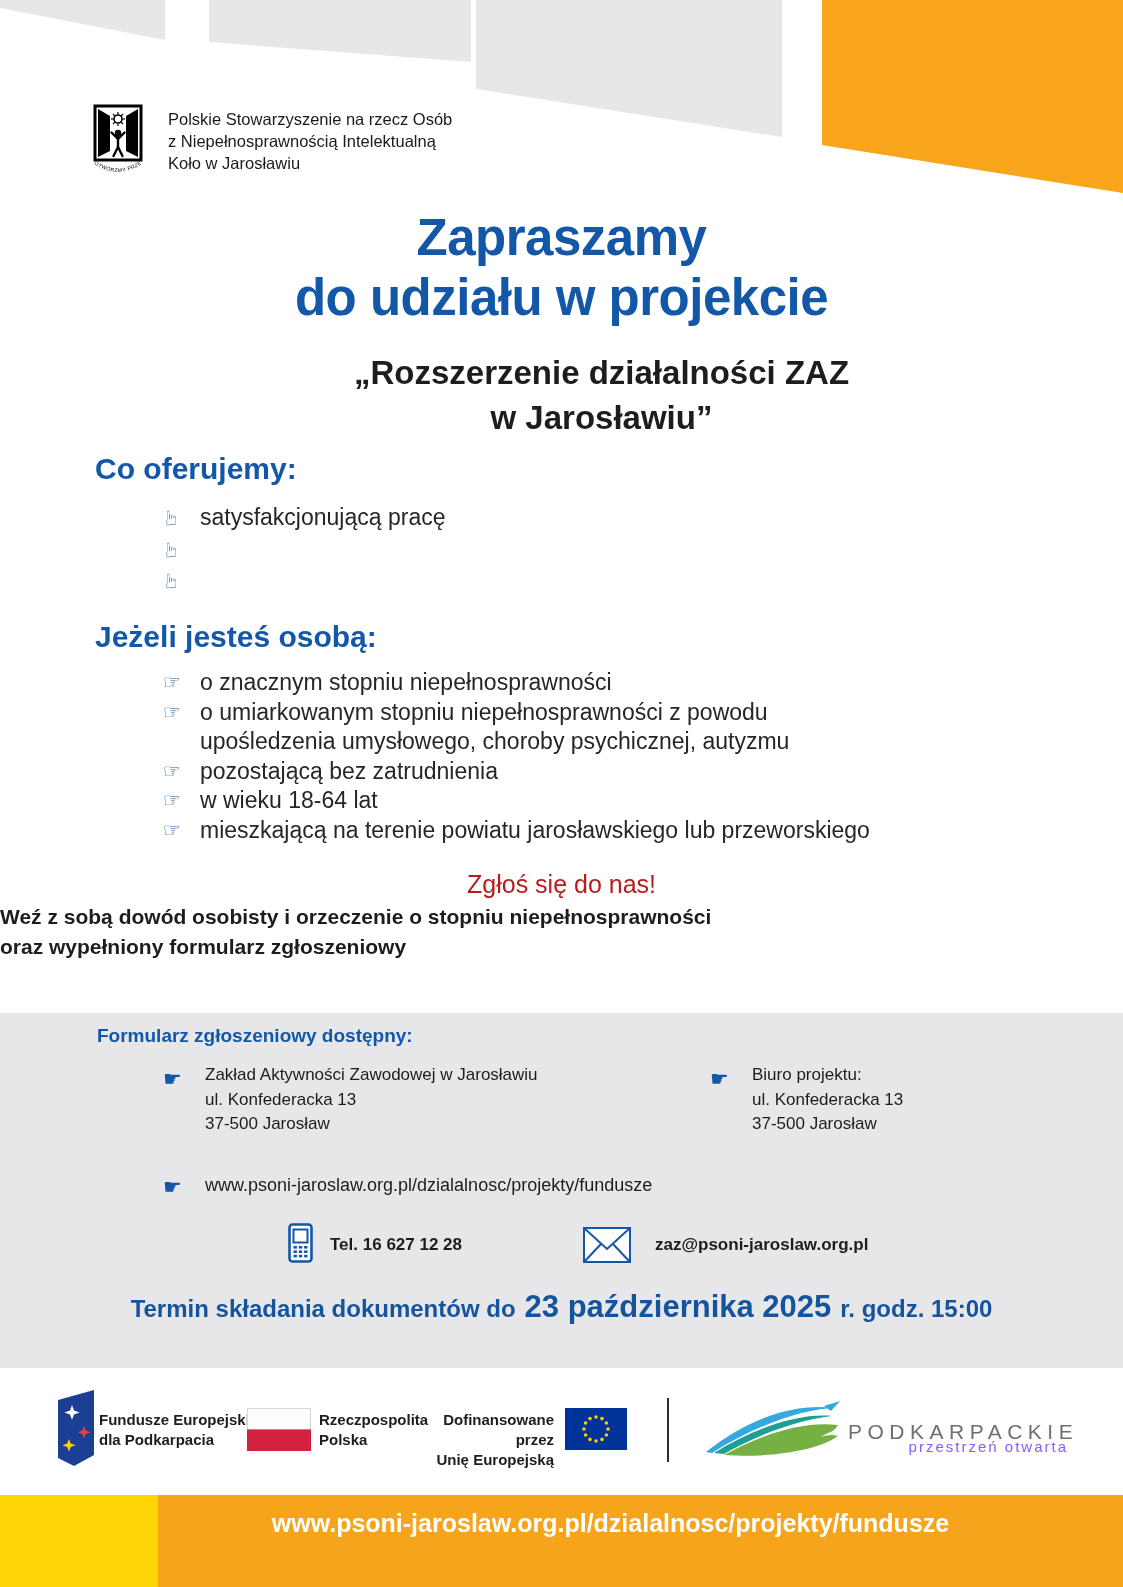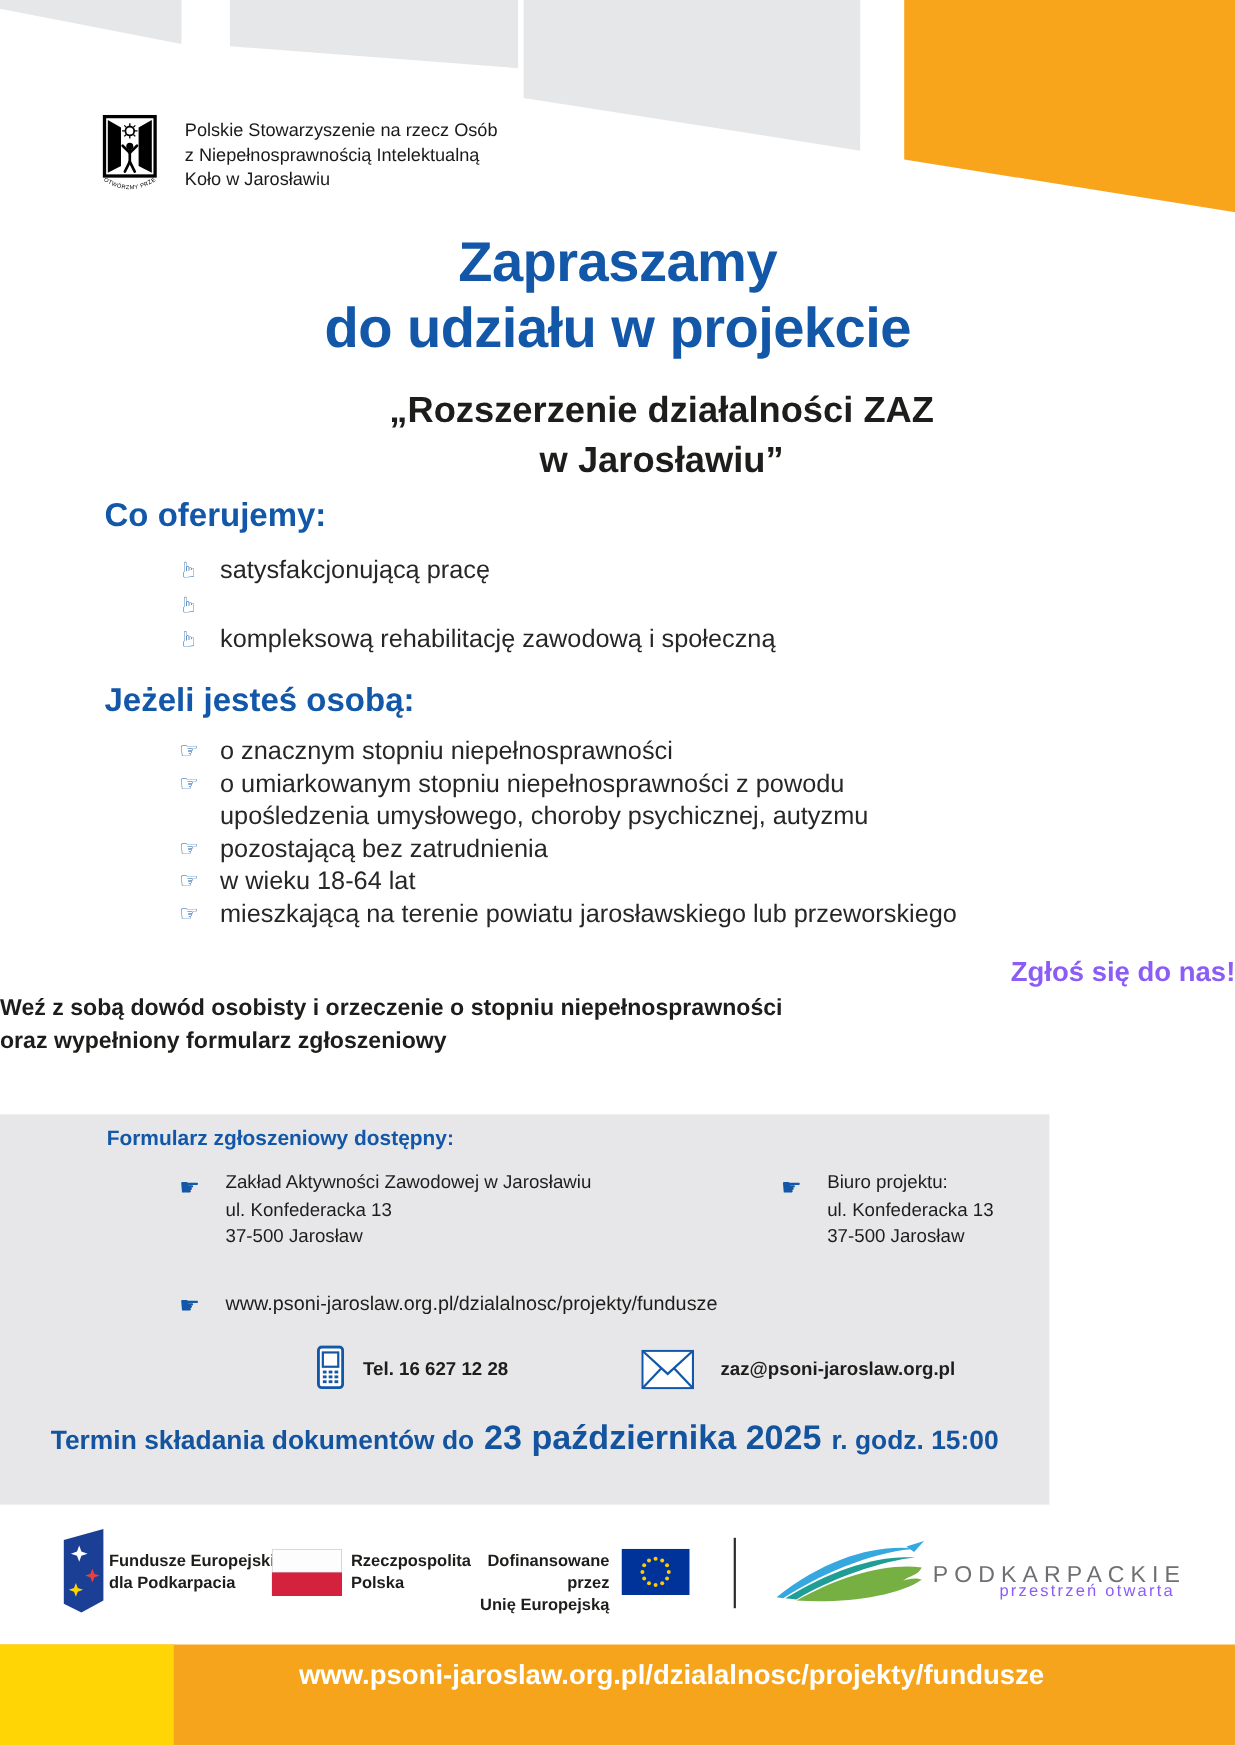--- a/index.html
+++ b/index.html
@@ -29,27 +29,27 @@
   .l-criteria{top:668px;}
   .plist li{display:flex;align-items:flex-start;font-size:23px;line-height:29.5px;color:#262626;}
   .l-offers li{margin-bottom:2px;}
   .bullet{flex:0 0 28px;text-align:center;color:#1358a8;font-size:20px;line-height:29.5px;
           font-family:"DejaVu Sans",sans-serif;}
   .thumb{display:inline-block;transform:rotate(-90deg);}
   .btxt{margin-left:14px;}
   .wrap-narrow{max-width:668px;}
 
   
-  .cta-heading{position:absolute;top:870px;left:0;width:100%;text-align:right;
-               font-size:25px;font-weight:700;color:#8b5cf6;}
+  .cta-heading{position:absolute;top:870px;left:0;width:100%;text-align:center;
+               font-size:25px;font-weight:400;color:#b91c1c;}
   .cta-lines{position:absolute;top:902px;left:0;width:100%;
              font-size:21px;line-height:29.5px;font-weight:700;color:#1d1d1b;}
 
   
-  .band{position:absolute;left:0;top:1013px;width:954px;height:355px;background:#e7e7e9;}
+  .band{position:absolute;left:0;top:1013px;width:1123px;height:355px;background:#e7e7e9;}
   .band-heading{position:absolute;left:97px;top:12px;font-size:19px;font-weight:700;color:#1358a8;}
   .hand{position:absolute;color:#1358a8;font-size:21px;line-height:24px;
         font-family:"DejaVu Sans",sans-serif;}
   .loc{position:absolute;font-size:17px;line-height:24.5px;color:#1d1d1b;}
   .loc1-hand{left:163px;top:54px;} .loc1{left:205px;top:50px;}
   .loc2-hand{left:710px;top:54px;} .loc2{left:752px;top:50px;}
   .web-hand{left:163px;top:162px;} .web{left:205px;top:160px;font-size:18px;}
   .contact-label{position:absolute;font-size:17px;font-weight:700;color:#1d1d1b;}
   .tel-icon{position:absolute;left:288px;top:210px;}
   .tel{left:330px;top:222px;}
@@ -143,21 +143,20 @@
   <ul class="plist l-offers">
     <li>
       <span class="bullet"><span class="thumb">☞</span></span>
       <span class="btxt">satysfakcjonującą pracę</span>
     </li>
     <li>
       <span class="bullet"><span class="thumb">☞</span></span>
     </li>
     <li>
       <span class="bullet"><span class="thumb">☞</span></span>
-      <span class="btxt">kompleksową rehabilitację zawodową i społeczną</span>
     </li>
   </ul>
 
   <div class="sec-heading h-criteria">Jeżeli jesteś osobą:</div>
   <ul class="plist l-criteria">
     <li>
       <span class="bullet">☞</span>
       <span class="btxt">o znacznym stopniu niepełnosprawności</span>
     </li>
     <li>

